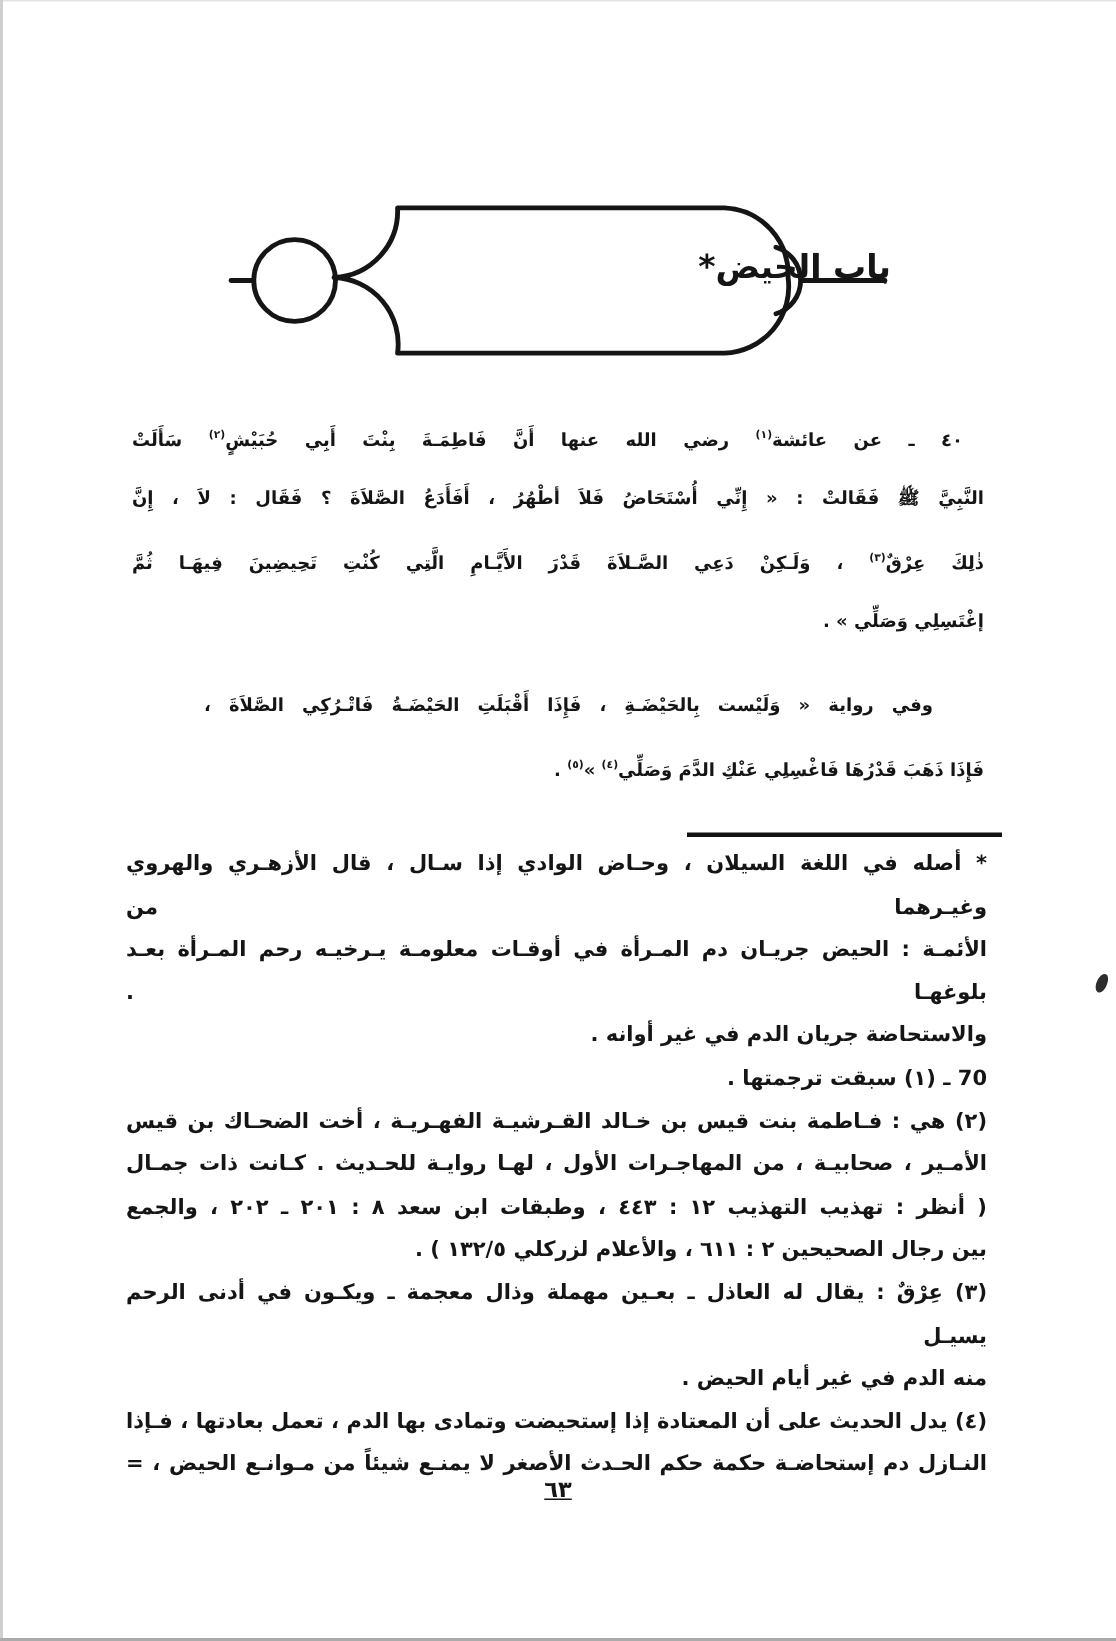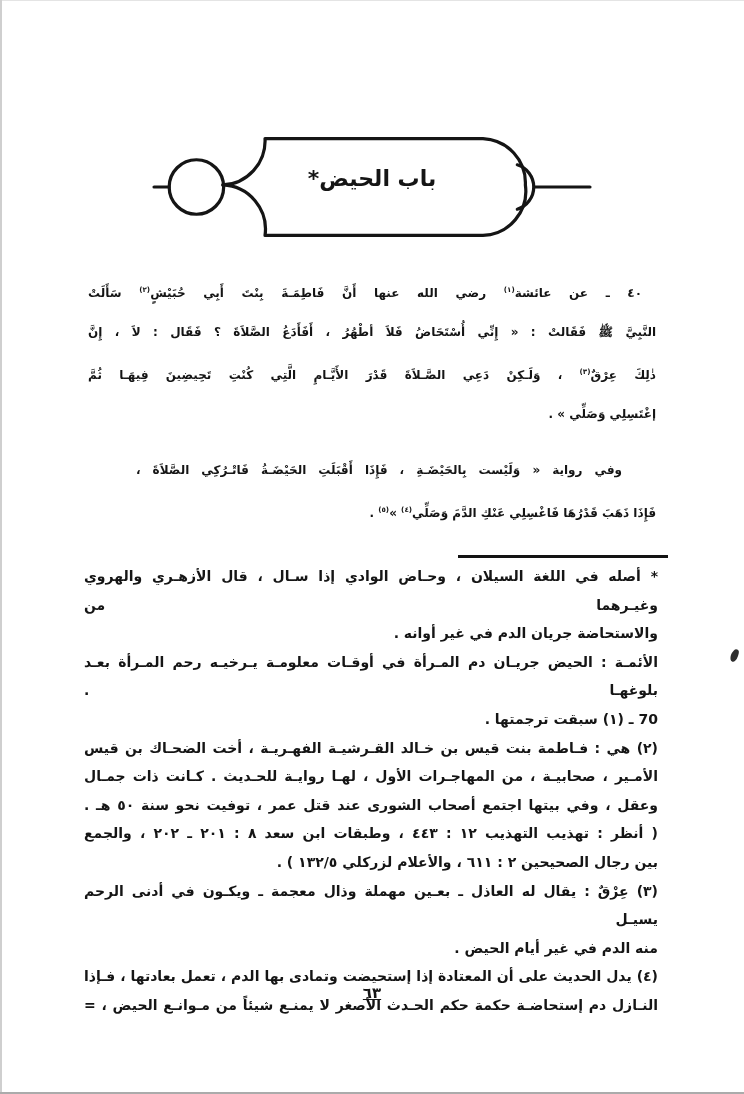--- a/index.html
+++ b/index.html
@@ -9,21 +9,21 @@
     font-family:"DejaVu Sans", sans-serif;
     direction:rtl;overflow:hidden;
   }
   .edge-left{position:absolute;left:0;top:0;bottom:0;width:2px;background:#cfcfcf;}
   .edge-bottom{position:absolute;left:0;right:0;bottom:0;height:2px;background:#ababab;}
   .edge-top{position:absolute;left:0;right:0;top:0;height:1px;background:#e4e4e4;}
 
   .cartouche{position:absolute;left:150px;top:130px;width:444px;height:114px;}
   .cartouche svg{position:absolute;left:0;top:0;}
   .cartouche-title{
-    position:absolute;left:0;right:0;top:36px;text-align:center;
+    position:absolute;left:0;right:0;top:36px;
     font-size:22px;font-weight:bold;letter-spacing:0.5px;
   }
 
   .main-text{
     position:absolute;right:88px;left:88px;top:270px;
     font-size:12px;font-weight:bold;line-height:39px;
   }
   .para + .para{margin-top:17px;}
   .line{text-align:right;white-space:normal;}
   .just{text-align:justify;text-align-last:justify;}
@@ -82,26 +82,25 @@
     <div class="para">
       <div class="line main-line just indent-md">وفي رواية « وَلَيْست بِالحَيْضَـةِ ، فَإِذَا أَقْبَلَتِ الحَيْضَـةُ فَاتْـرُكِي الصَّلاَةَ ،</div>
       <div class="line main-line">فَإِذَا ذَهَبَ قَدْرُهَا فَاغْسِلِي عَنْكِ الدَّمَ وَصَلِّي<sup>(٤)</sup> »<sup>(٥)</sup> .</div>
     </div>
   </div>
 
 <div class="footnote-rule"></div>
 
 <div class="footnotes">
     <div class="line foot-line just">* أصله في اللغة السيلان ، وحـاض الوادي إذا سـال ، قال الأزهـري والهروي وغيـرهما من</div>
+    <div class="line foot-line just">الأئمـة : الحيض جريـان دم المـرأة في أوقـات معلومـة يـرخيـه رحم المـرأة بعـد بلوغهـا .</div>
     <div class="line foot-line">والاستحاضة جريان الدم في غير أوانه .</div>
-    <div class="line foot-line just">الأئمـة : الحيض جريـان دم المـرأة في أوقـات معلومـة يـرخيـه رحم المـرأة بعـد بلوغهـا .</div>
     <div class="line foot-line">70 ـ (١) سبقت ترجمتها .</div>
     <div class="line foot-line just">(٢) هي : فـاطمة بنت قيس بن خـالد القـرشيـة الفهـريـة ، أخت الضحـاك بن قيس</div>
     <div class="line foot-line just">الأمـير ، صحابيـة ، من المهاجـرات الأول ، لهـا روايـة للحـديث . كـانت ذات جمـال</div>
-    <div class="line foot-line just">وعقل ، وفي بيتها اجتمع أصحاب الشورى عند قتل عمر ، توفيت نحو سنة ٥٠ هـ .</div>
     <div class="line foot-line just">( أنظر : تهذيب التهذيب ١٢ : ٤٤٣ ، وطبقات ابن سعد ٨ : ٢٠١ ـ ٢٠٢ ، والجمع</div>
     <div class="line foot-line">بين رجال الصحيحين ٢ : ٦١١ ، والأعلام لزركلي ١٣٢/٥ ) .</div>
     <div class="line foot-line just">(٣) عِرْقٌ : يقال له العاذل ـ بعـين مهملة وذال معجمة ـ ويكـون في أدنى الرحم يسيـل</div>
     <div class="line foot-line">منه الدم في غير أيام الحيض .</div>
     <div class="line foot-line just">(٤) يدل الحديث على أن المعتادة إذا إستحيضت وتمادى بها الدم ، تعمل بعادتها ، فـإذا</div>
     <div class="line foot-line just">النـازل دم إستحاضـة حكمة حكم الحـدث الأصغر لا يمنـع شيئاً من مـوانـع الحيض ، =</div>
   </div>
 
 <div class="page-number">٦٣</div>
 

